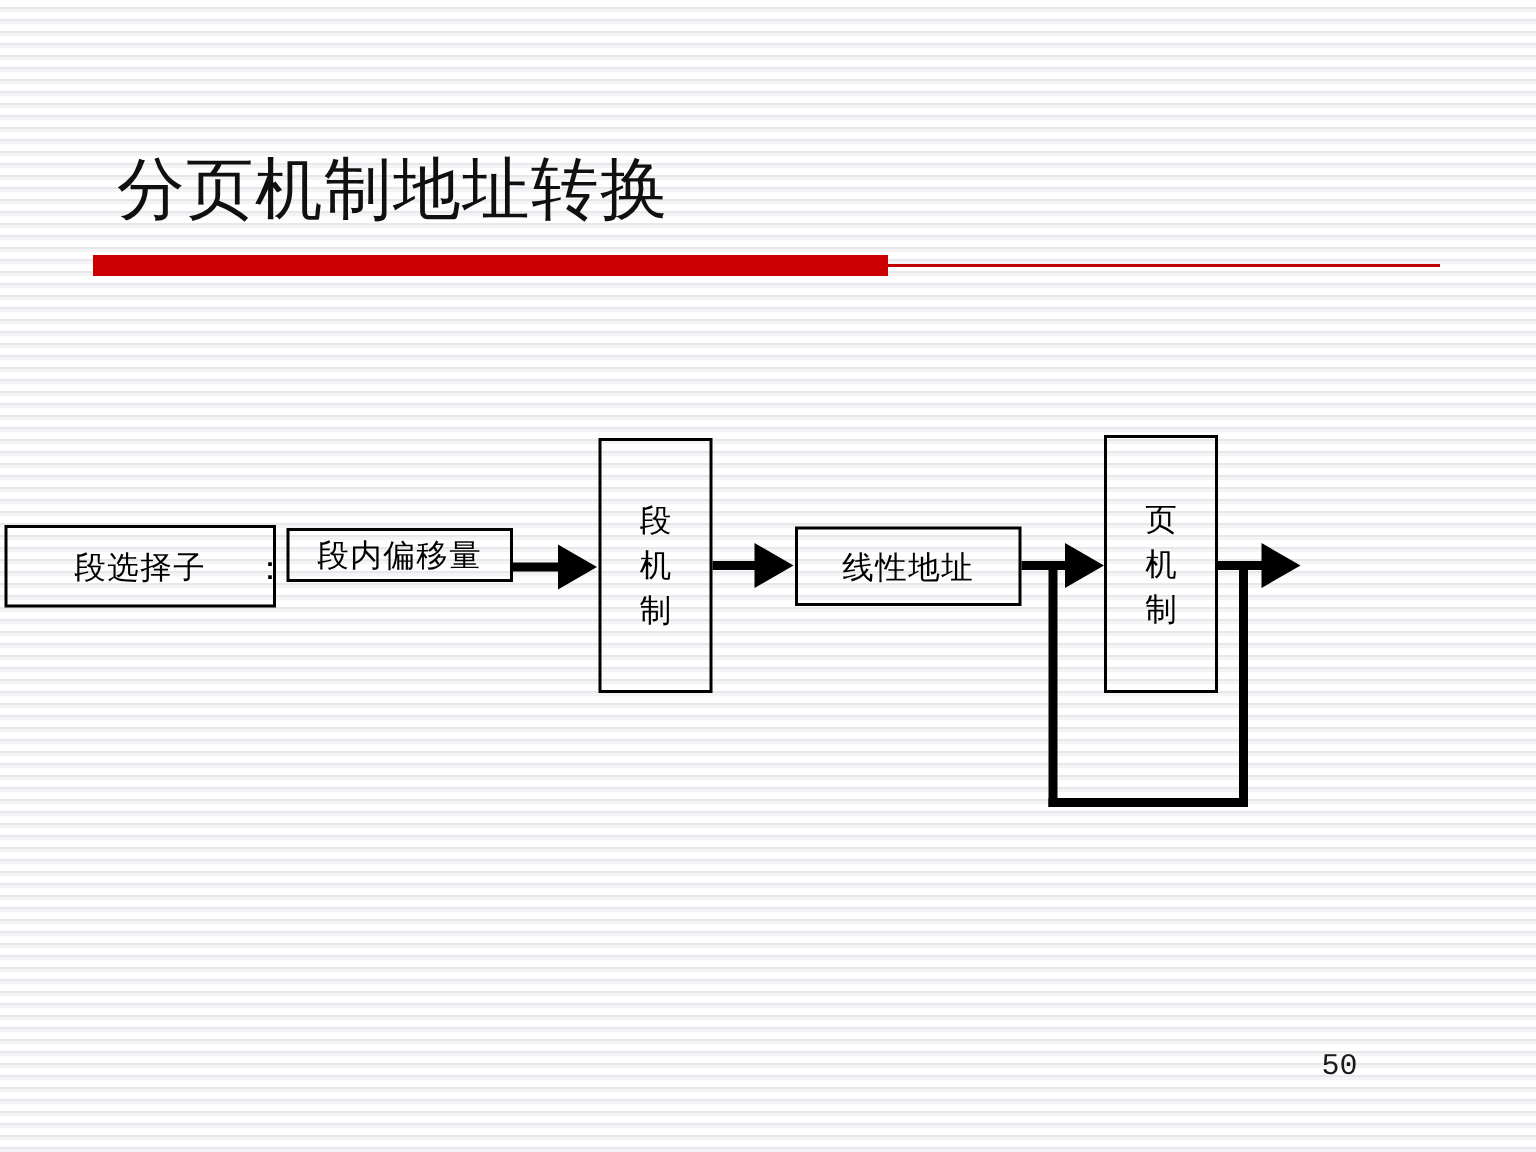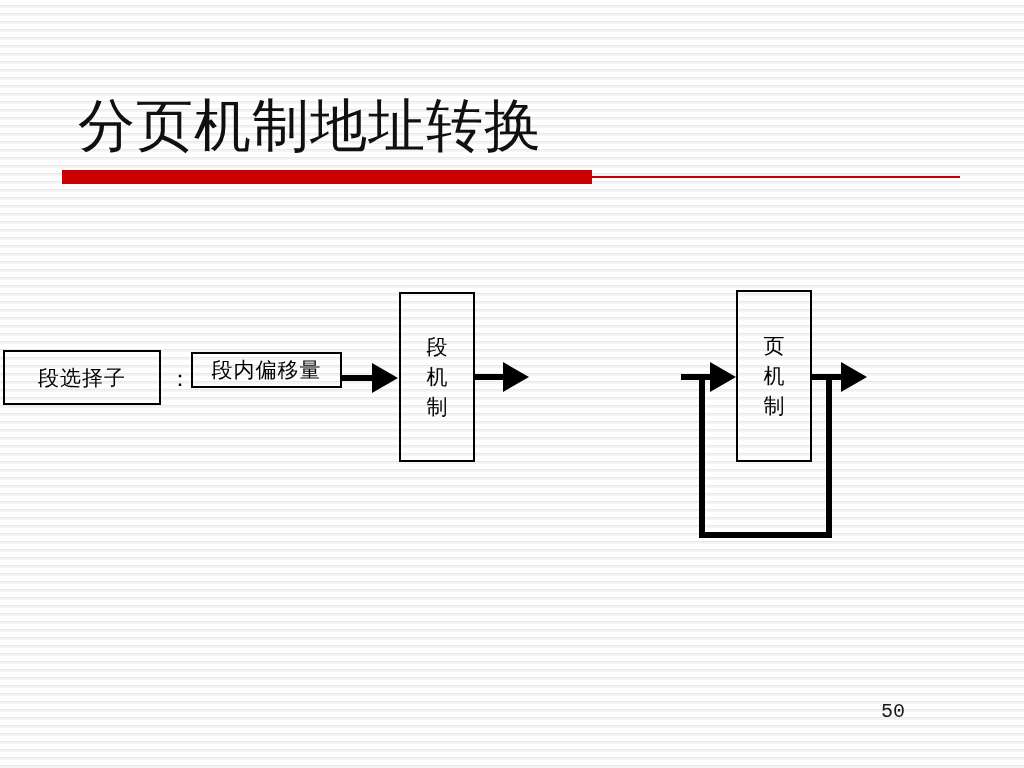--- a/index.html
+++ b/index.html
@@ -28,21 +28,21 @@
         #f4f4f6 6px,
         #f4f4f6 8px
     );
   }
 
   
   #title {
     position: absolute;
     left: 78px;
     top: 96px;
-    font-size: 57px;
+    font-size: 45px;
     line-height: 60px;
     letter-spacing: 1px;
     color: #101010;
     font-family: "Liberation Serif", "DejaVu Serif", serif;
     white-space: nowrap;
   }
 
   
   #title-rule-thin {
     position: absolute;
@@ -78,21 +78,21 @@
   }
   .box.vertical {
     flex-direction: column;
     letter-spacing: 0;
     line-height: 30px;
   }
   .box.vertical .ch {
     display: block;
   }
 
-  #box-selector      { left: 3px;   top: 350px; width: 158px; height: 55px; }
+  #box-selector      { left: 3px;   top: 350px; width: 181px; height: 55px; }
   #box-offset        { left: 191px; top: 352px; width: 151px; height: 36px; }
   #box-seg-unit      { left: 399px; top: 292px; width: 76px;  height: 170px; }
   #box-linear-addr   { left: 530px; top: 351px; width: 151px; height: 53px; }
   #box-page-unit     { left: 736px; top: 290px; width: 76px;  height: 172px; }
   #box-physical-addr { left: 867px; top: 352px; width: 152px; height: 53px; }
 
   
   #colon {
     position: absolute;
     left: 169px;
@@ -182,20 +182,23 @@
 
   <div id="box-seg-unit" class="box vertical">
     <span class="ch">段</span>
     <span class="ch">机</span>
     <span class="ch">制</span>
   </div>
 
   <div id="conn2-line" class="hline"></div>
   <div id="conn2-arrow" class="arrowhead"></div>
 
+  <div id="box-linear-addr" class="box">
+    <span>线性地址</span>
+  </div>
 
   <div id="conn3-line" class="hline"></div>
   <div id="conn3-arrow" class="arrowhead"></div>
 
   <div id="box-page-unit" class="box vertical">
     <span class="ch">页</span>
     <span class="ch">机</span>
     <span class="ch">制</span>
   </div>
 

